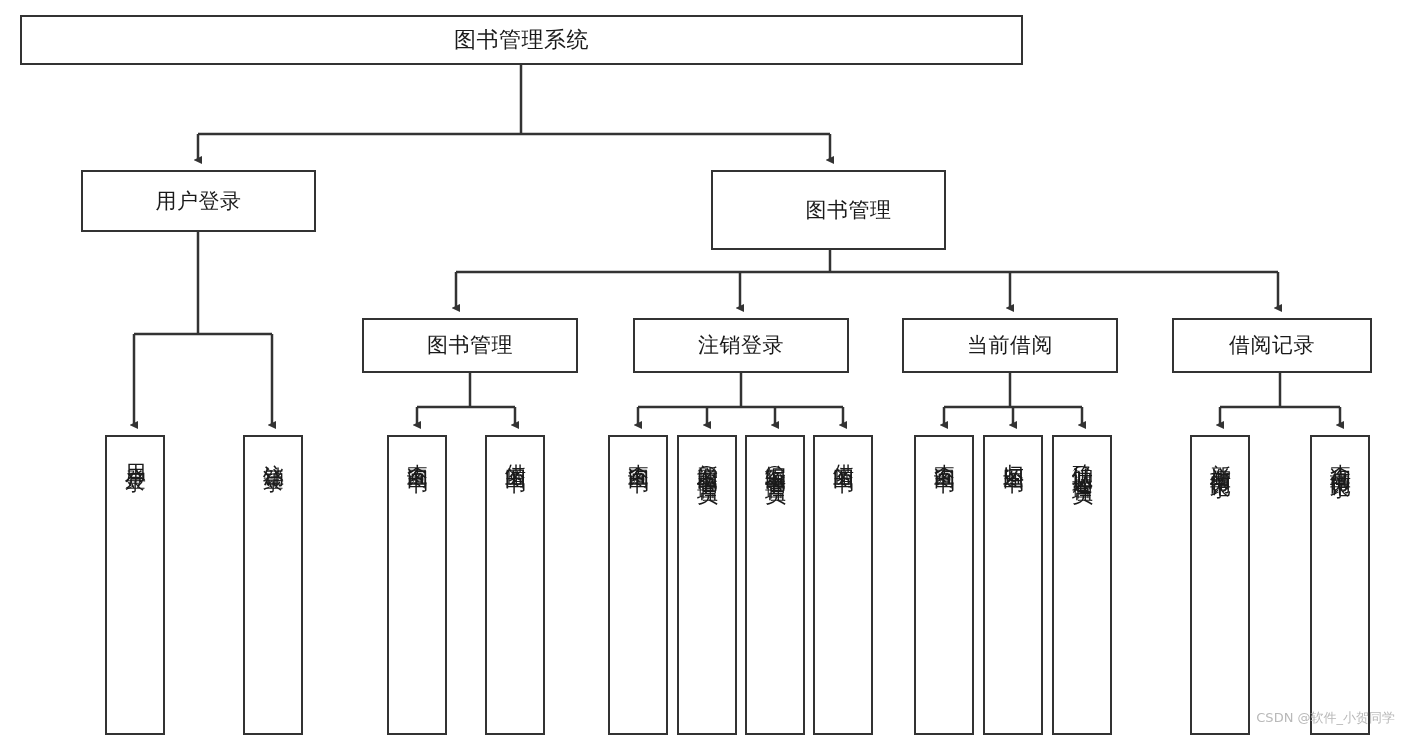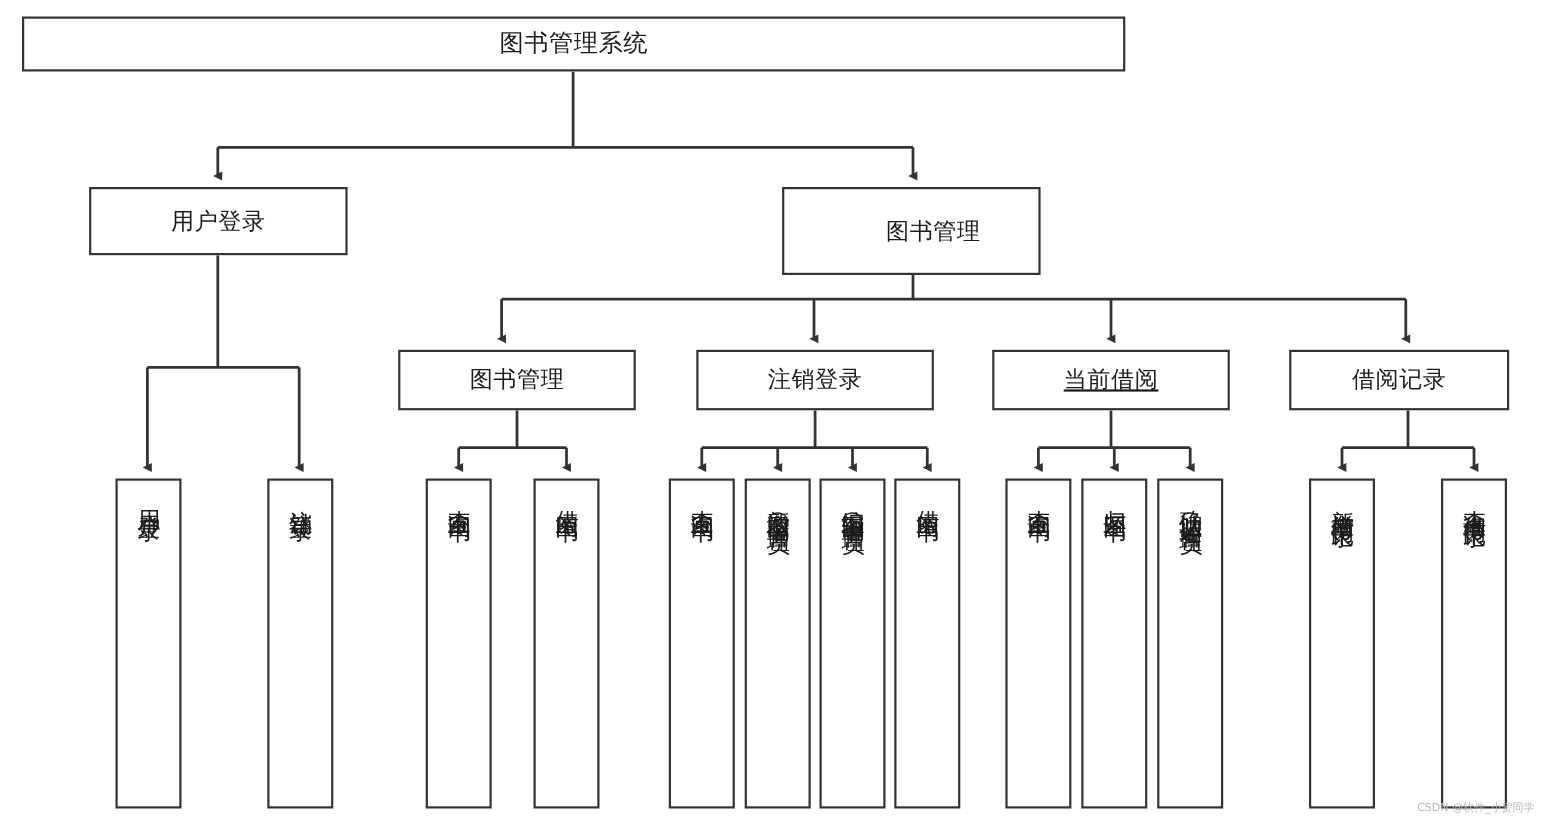--- a/index.html
+++ b/index.html
@@ -58,22 +58,22 @@
     letter-spacing: 3px;
     line-height: 1.1;
     margin: 0 auto;
   }
   .node.root .node-label {
     font-size: 22px;
   }
   #watermark {
     position: absolute;
     right: 10px;
-    bottom: 6px;
-    font-size: 10px;
+    bottom: 20px;
+    font-size: 13px;
     color: #b9b9b9;
     white-space: nowrap;
     z-index: 5;
     font-family: "DejaVu Sans", "Liberation Sans", sans-serif;
   }
 </style>
 </head>
 <body>
 
 <div id="diagram-root" style="background: rgb(255, 255, 255);">
@@ -140,21 +140,21 @@
     <span class="node-label" style="color: rgb(26, 26, 26);">图书管理</span>
   </div>
 
   <div class="node horizontal" style="left: 362px; top: 318px; width: 216px; height: 55px; border-color: rgb(51, 51, 51);">
     <span class="node-label" style="color: rgb(26, 26, 26);">图书管理</span>
   </div>
   <div class="node horizontal" style="left: 633px; top: 318px; width: 216px; height: 55px; border-color: rgb(51, 51, 51);">
     <span class="node-label" style="color: rgb(26, 26, 26);">注销登录</span>
   </div>
   <div class="node horizontal" style="left: 902px; top: 318px; width: 216px; height: 55px; border-color: rgb(51, 51, 51);">
-    <span class="node-label" style="color: rgb(26, 26, 26); text-decoration: underline;">当前借阅</span>
+    <span class="node-label" style="color: rgb(26, 26, 26);">当前借阅</span>
   </div>
   <div class="node horizontal" style="left: 1172px; top: 318px; width: 200px; height: 55px; border-color: rgb(51, 51, 51);">
     <span class="node-label" style="color: rgb(26, 26, 26);">借阅记录</span>
   </div>
 
   <div class="node vertical" style="left: 105px; top: 435px; width: 60px; height: 300px; border-color: rgb(51, 51, 51);">
     <span class="node-label" style="color: rgb(26, 26, 26);">用户登录</span>
   </div>
   <div class="node vertical" style="left: 243px; top: 435px; width: 60px; height: 300px; border-color: rgb(51, 51, 51);">
     <span class="node-label" style="color: rgb(26, 26, 26);">注销登录</span>

